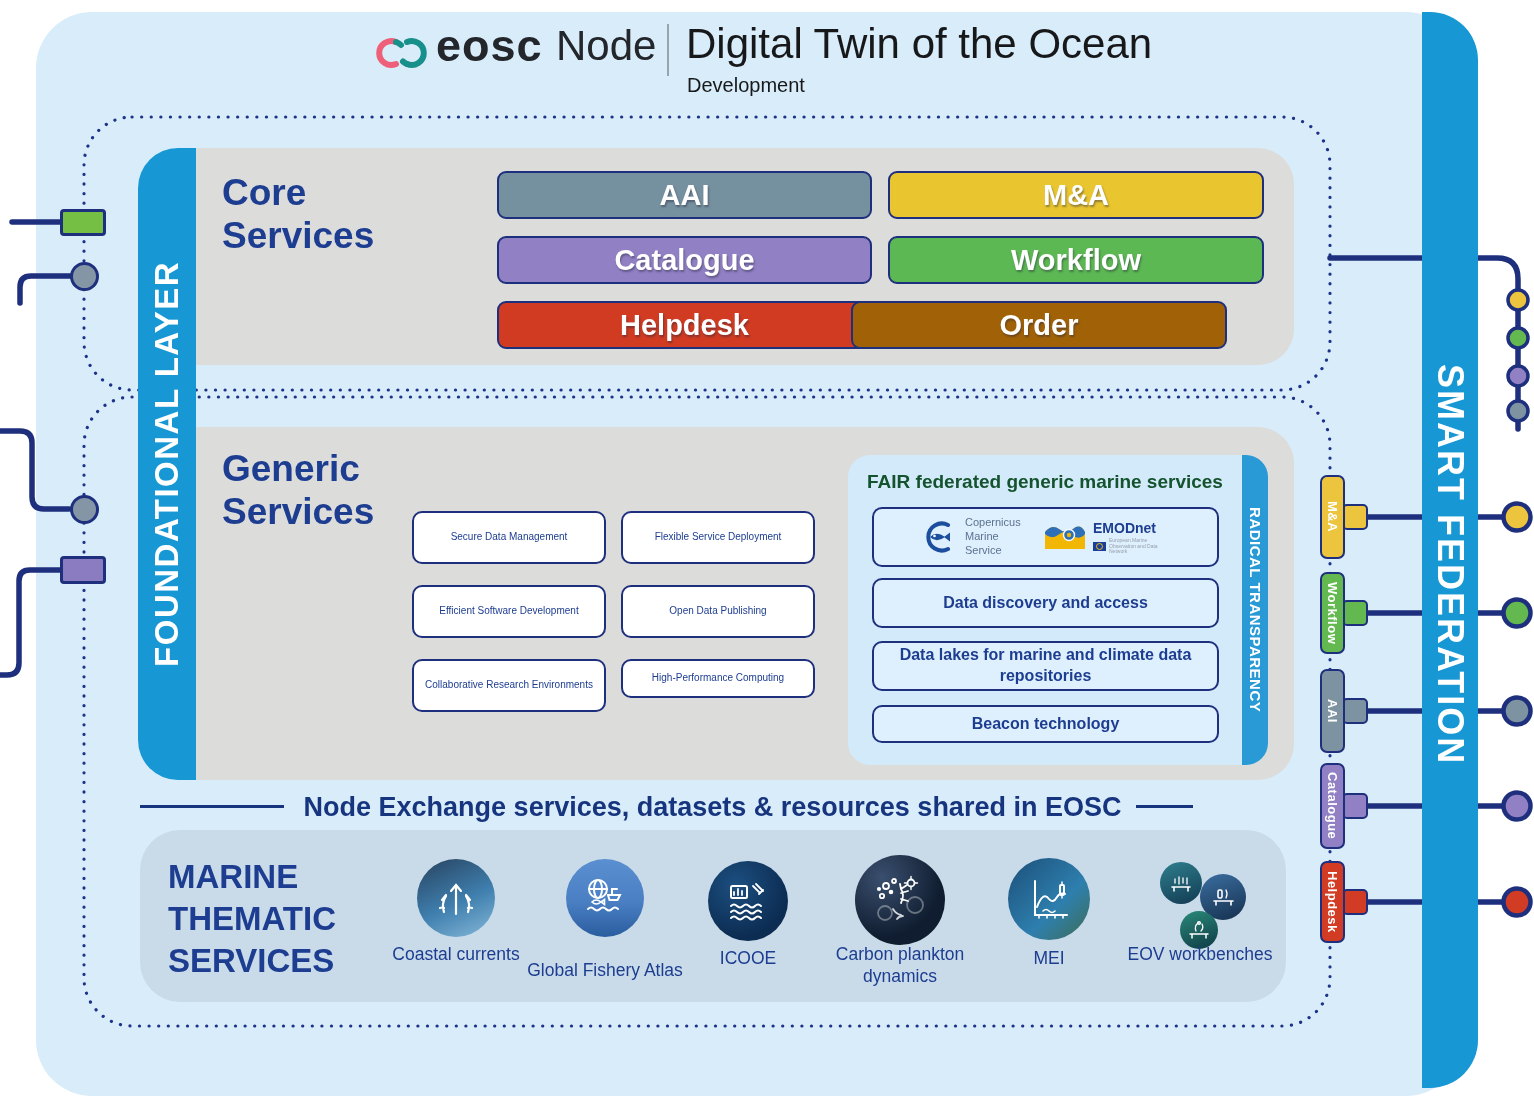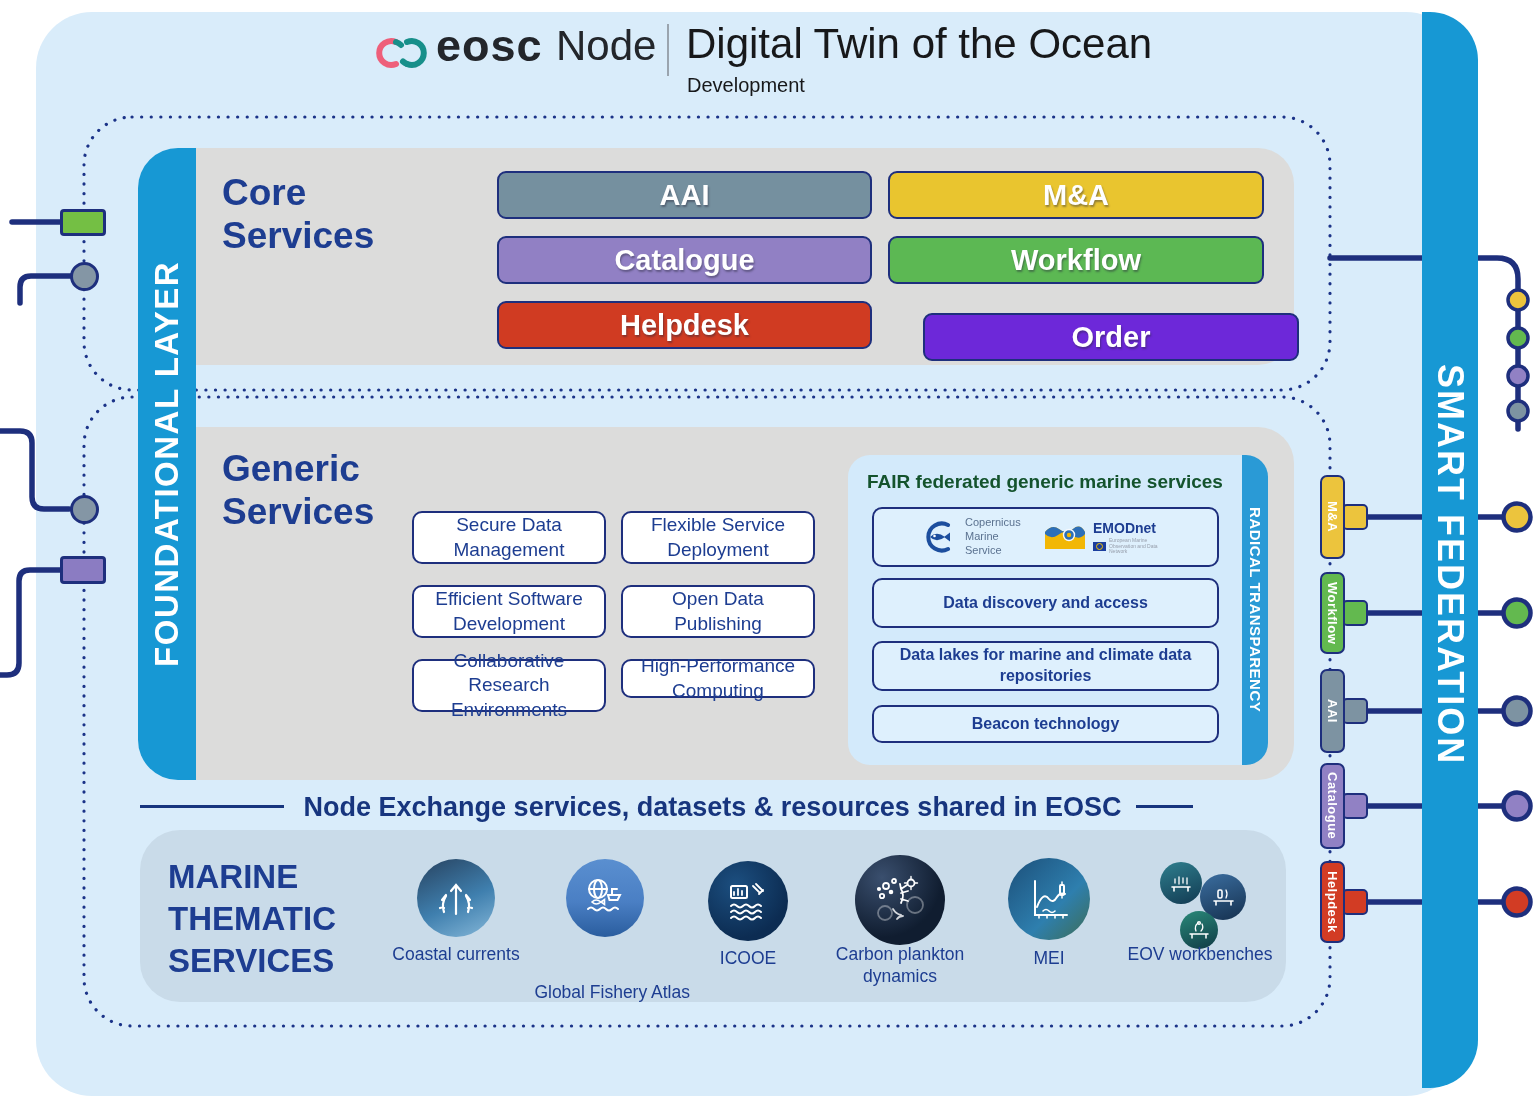--- a/index.html
+++ b/index.html
@@ -9,21 +9,21 @@
   .panel{background:#d9ecfa;border-radius:56px;}
   .graybox{background:#dcdcdb;border-radius:0 36px 36px 0;}
   .bluebar{background:#1798d4;z-index:3;display:flex;align-items:center;justify-content:center;}
   .vtext{writing-mode:vertical-rl;}
   .vtext-up{writing-mode:vertical-rl;transform:rotate(180deg);}
   .bar-label{color:#fff;font-weight:bold;letter-spacing:2px;white-space:nowrap;}
   .sec-title{color:#1d3d91;font-weight:bold;font-size:37px;line-height:1.16;z-index:2;}
   .btn{border:2px solid #1e2f7d;border-radius:9px;display:flex;align-items:center;justify-content:center;
        color:#fff;font-weight:bold;font-size:29px;text-shadow:1px 2px 2px rgba(40,40,60,.45);z-index:2;}
   .wbox{background:#ffffff;border:2px solid #1e2f7d;border-radius:10px;display:flex;align-items:center;justify-content:center;
-        text-align:center;color:#1d3d91;font-size:19px;font-weight:500;line-height:1.28;z-index:2;padding:2px 8px;box-sizing:border-box;}
+        text-align:center;color:#1d3d91;font-size:10px;font-weight:500;line-height:1.28;z-index:2;padding:2px 8px;box-sizing:border-box;}
   .fairbox{background:#def0fd;border:2px solid #1e2f7d;border-radius:10px;display:flex;align-items:center;justify-content:center;
         text-align:center;color:#1d3d91;font-size:16px;font-weight:600;line-height:1.3;z-index:2;padding:2px 2px;box-sizing:border-box;}
   .pill{border:2px solid #1e2f7d;border-radius:7px;display:flex;align-items:center;justify-content:center;z-index:4;box-sizing:border-box;}
   .pill span{color:#fff;font-size:13px;font-weight:bold;letter-spacing:.5px;}
   .tab{border:2px solid #1e2f7d;border-radius:5px;z-index:4;box-sizing:border-box;}
   .lport{border:3px solid #1e2f7d;z-index:4;box-sizing:border-box;}
   .mcircle{border-radius:50%;z-index:2;display:flex;align-items:center;justify-content:center;overflow:hidden;}
   .mlabel{color:#1d3d91;font-size:17.5px;font-weight:500;text-align:center;line-height:1.25;z-index:2;}
   .rule{background:#17357e;z-index:2;}
   svg.overlay{position:absolute;left:0;top:0;z-index:1;}
@@ -97,21 +97,21 @@
   </div>
 
   <div class="abs graybox" style="left:196px;top:148px;width:1098px;height:217px;z-index:2;"></div>
   <div class="abs sec-title" style="left:222px;top:172px;width:230px;">Core Services</div>
 
   <div class="abs btn" style="left: 497px; top: 171px; width: 371px; height: 44px; background-color: rgb(117, 144, 159);">AAI</div>
   <div class="abs btn" style="left: 888px; top: 171px; width: 372px; height: 44px; background-color: rgb(233, 197, 47);">M&amp;A</div>
   <div class="abs btn" style="left: 497px; top: 236px; width: 371px; height: 44px; background-color: rgb(145, 128, 196);">Catalogue</div>
   <div class="abs btn" style="left: 888px; top: 236px; width: 372px; height: 44px; background-color: rgb(92, 184, 83);">Workflow</div>
   <div class="abs btn" style="left: 497px; top: 301px; width: 371px; height: 44px; background-color: rgb(208, 59, 34);">Helpdesk</div>
-  <div class="abs btn" style="left: 923px; top: 301px; width: 372px; height: 44px; background-color: #6d28d9; margin-top: 12px;">Order</div>
+  <div class="abs btn" style="left: 851px; top: 301px; width: 372px; height: 44px; background-color: #a16207;">Order</div>
 
   <div class="abs graybox" style="left:196px;top:427px;width:1098px;height:353px;z-index:2;"></div>
   <div class="abs sec-title" style="left:222px;top:448px;width:230px;">Generic Services</div>
 
   <div class="abs wbox" style="left:412px;top:511px;width:194px;height:53px;">Secure Data Management</div>
   <div class="abs wbox" style="left:621px;top:511px;width:194px;height:53px;">Flexible Service Deployment</div>
   <div class="abs wbox" style="left:412px;top:585px;width:194px;height:53px;">Efficient Software Development</div>
   <div class="abs wbox" style="left:621px;top:585px;width:194px;height:53px;">Open Data Publishing</div>
   <div class="abs wbox" style="left:412px;top:659px;width:194px;height:53px;">Collaborative Research Environments</div>
   <div class="abs wbox" style="left:621px;top:659px;width:194px;height:39px;">High-Performance Computing</div>
@@ -174,21 +174,21 @@
   <div class="abs mcircle" style="left:566px;top:859px;width:78px;height:78px;background:linear-gradient(180deg,#5a8fd0 0%,#4a7fc4 55%,#2a5d9e 100%);">
     <svg width="50" height="50" viewBox="0 0 50 50" stroke="#fff" fill="none" stroke-width="2" stroke-linecap="round">
       <circle cx="18" cy="16" r="9"></circle>
       <ellipse cx="18" cy="16" rx="4" ry="9"></ellipse>
       <path d="M9 16 h18"></path>
       <path d="M28 22 h12 l-2.5 5 h-8 z M32 22 v-6 h5"></path>
       <path d="M8 36 q3 -3 6 0 t6 0 t6 0 t6 0 t6 0"></path>
       <path d="M12 29 q4 -4 9 0 q-5 4 -9 0 z M21 29 l3.5 -2.5 v5 z" stroke-width="1.6"></path>
     </svg>
   </div>
-  <div class="abs mlabel" style="left:520px;top:982px;width:170px;text-align:right;">Global Fishery Atlas</div>
+  <div class="abs mlabel" style="left:520px;top:960px;width:170px;">Global Fishery Atlas</div>
 
   <div class="abs mcircle" style="left:708px;top:861px;width:80px;height:80px;background:radial-gradient(circle at 35% 30%,#1c4f80,#0c2c52 70%);">
     <svg width="50" height="50" viewBox="0 0 50 50" stroke="#fff" fill="none" stroke-width="2" stroke-linecap="round">
       <rect x="8" y="10" width="16" height="12" rx="1.5"></rect>
       <path d="M11 19 v-3 M15 19 v-6 M19 19 v-4" stroke-width="1.8"></path>
       <path d="M30 10 l6 6 M33 8 l7 7 M36 18 l4 -4" stroke-width="1.8"></path>
       <path d="M8 30 q3 -3 6 0 t6 0 t6 0 t6 0 t6 0"></path>
       <path d="M8 36 q3 -3 6 0 t6 0 t6 0 t6 0 t6 0"></path>
       <path d="M8 42 q3 -3 6 0 t6 0 t6 0 t6 0 t6 0"></path>
     </svg>

